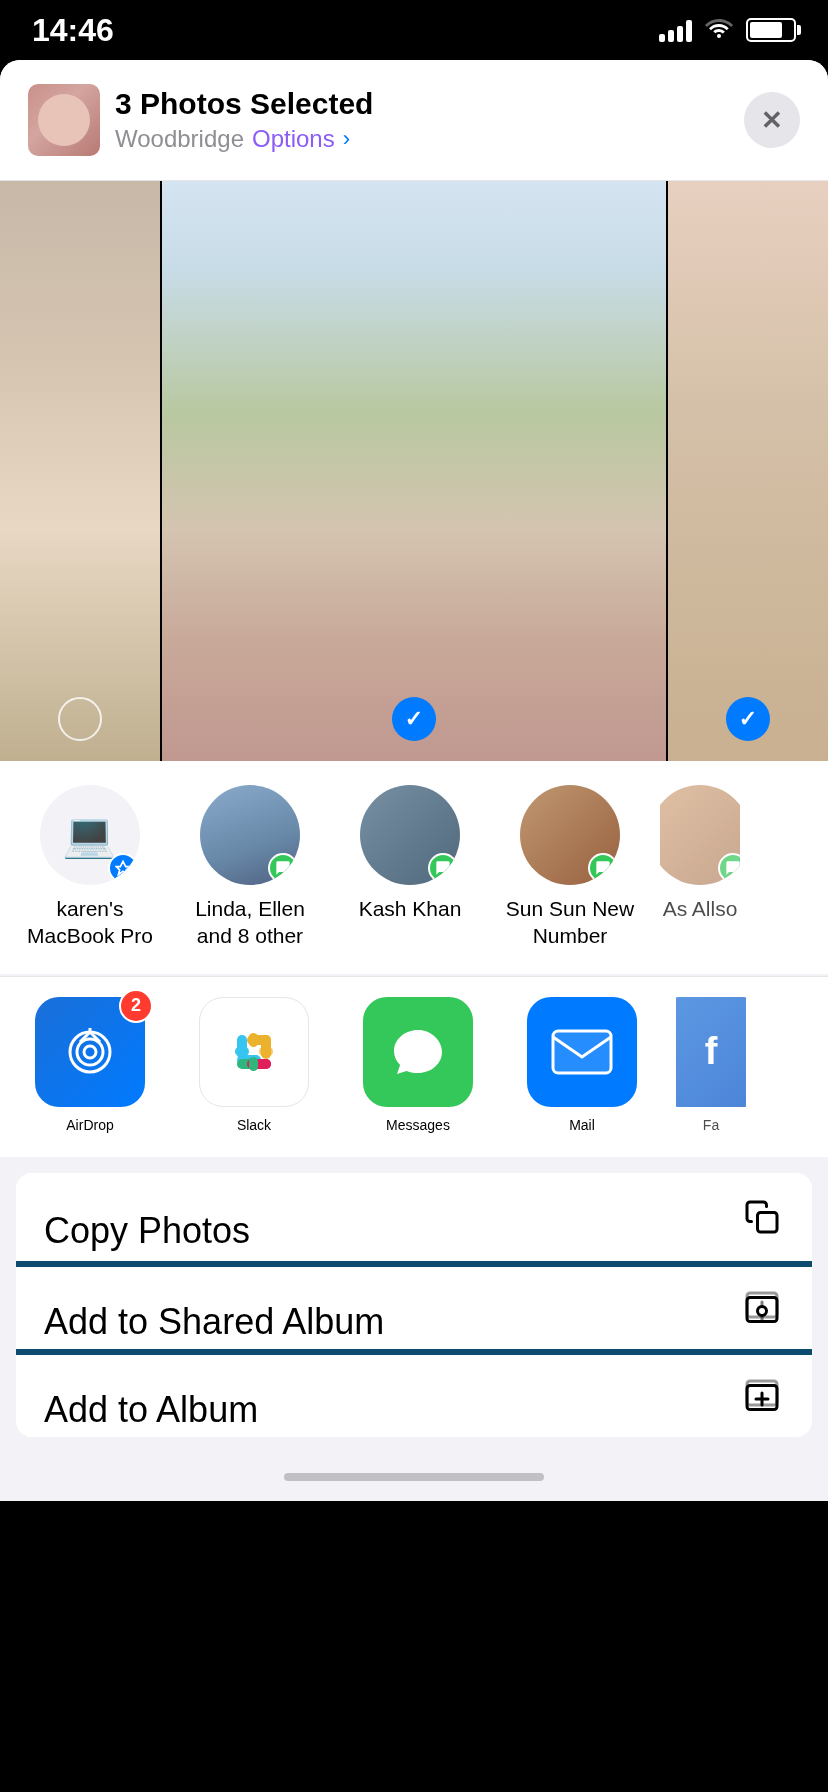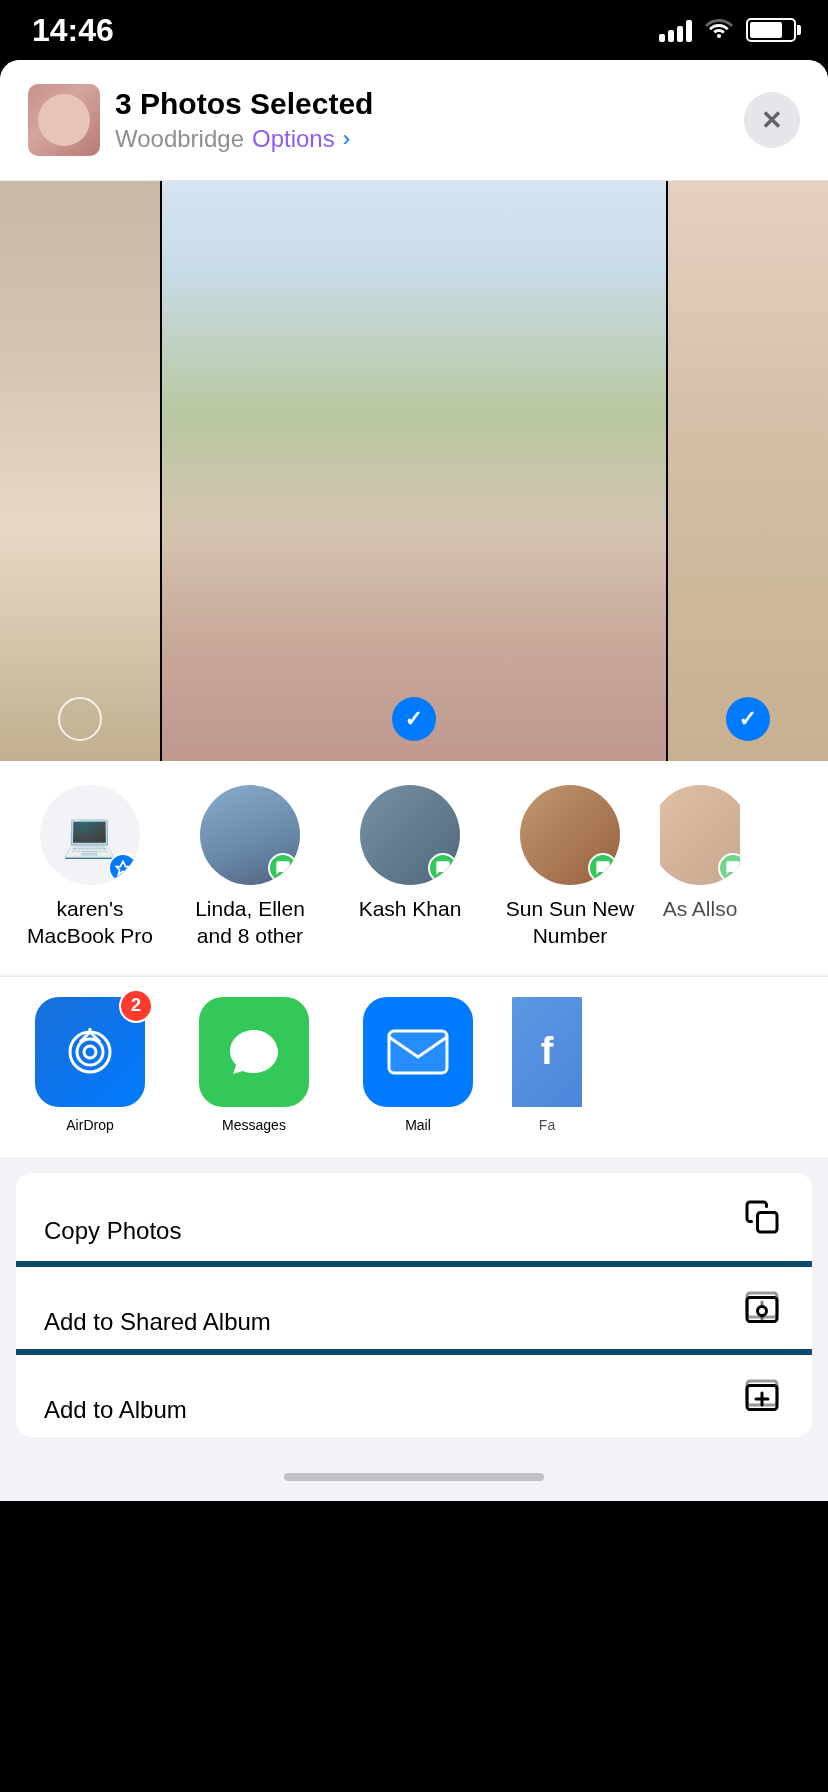--- a/index.html
+++ b/index.html
@@ -368,21 +368,21 @@
       justify-content: space-between;
       padding: 0 28px;
       height: 88px;
       background: #fff;
       cursor: pointer;
     }
     .action-item + .action-item {
       border-top: 6px solid #0c4a6e;
     }
     .action-label {
-      font-size: 24px;
+      font-size: 36px;
       color: #000;
       margin-top: 28px;
     }
     .action-icon {
       width: 44px;
       height: 44px;
       display: flex;
       align-items: center;
       justify-content: center;
     }
@@ -567,20 +567,51 @@
             <circle cx="32" cy="32" r="6" stroke="white" stroke-width="3" fill="none"></circle>
             <line x1="32" y1="12" x2="32" y2="8" stroke="white" stroke-width="3"></line>
             <path d="M22 22 L32 12 L42 22" stroke="white" stroke-width="3" fill="none" stroke-linejoin="round"></path>
           </svg>
         </div>
         <div class="badge-red">2</div>
       </div>
       <span class="app-name">AirDrop</span>
     </div>
 
+    <div class="app-item">
+      <div class="app-icon-wrap">
+        <div class="app-icon app-slack">
+          <svg width="62" height="62" viewBox="0 0 62 62" fill="none" xmlns="http://www.w3.org/2000/svg">
+
+            <g>
+
+              <rect x="14" y="14" width="10" height="24" rx="5" fill="#36C5F0"></rect>
+              <rect x="14" y="34" width="24" height="10" rx="5" fill="#36C5F0"></rect>
+
+              <rect x="38" y="14" width="10" height="24" rx="5" fill="#ECB22E"></rect>
+              <rect x="24" y="14" width="24" height="10" rx="5" fill="#ECB22E"></rect>
+
+              <rect x="14" y="38" width="24" height="10" rx="5" fill="#2EB67D"></rect>
+              <rect x="14" y="24" width="10" height="24" rx="5" fill="#2EB67D" opacity="0"></rect>
+
+              <rect x="38" y="38" width="10" height="10" rx="5" fill="#E01E5A"></rect>
+              <rect x="24" y="38" width="24" height="10" rx="5" fill="#E01E5A"></rect>
+            </g>
+
+            <g>
+              <rect x="12" y="26" width="14" height="9" rx="4.5" fill="#36C5F0"></rect>
+              <rect x="26" y="12" width="9" height="14" rx="4.5" fill="#ECB22E"></rect>
+              <rect x="36" y="26" width="14" height="9" rx="4.5" fill="#ECB22E" opacity="0.7"></rect>
+              <rect x="26" y="36" width="9" height="14" rx="4.5" fill="#2EB67D"></rect>
+            </g>
+          </svg>
+        </div>
+      </div>
+      <span class="app-name">Slack</span>
+    </div>
 
     <div class="app-item">
       <div class="app-icon-wrap">
         <div class="app-icon app-messages">
           <svg width="64" height="64" viewBox="0 0 64 64" fill="white">
             <path d="M32 10C18.7 10 8 19.4 8 31c0 5.4 2.3 10.4 6.1 14.1L11 54l9.5-3.1C23 52 27.4 53 32 53c13.3 0 24-9.4 24-21S45.3 10 32 10z"></path>
           </svg>
         </div>
       </div>
       <span class="app-name">Messages</span>

